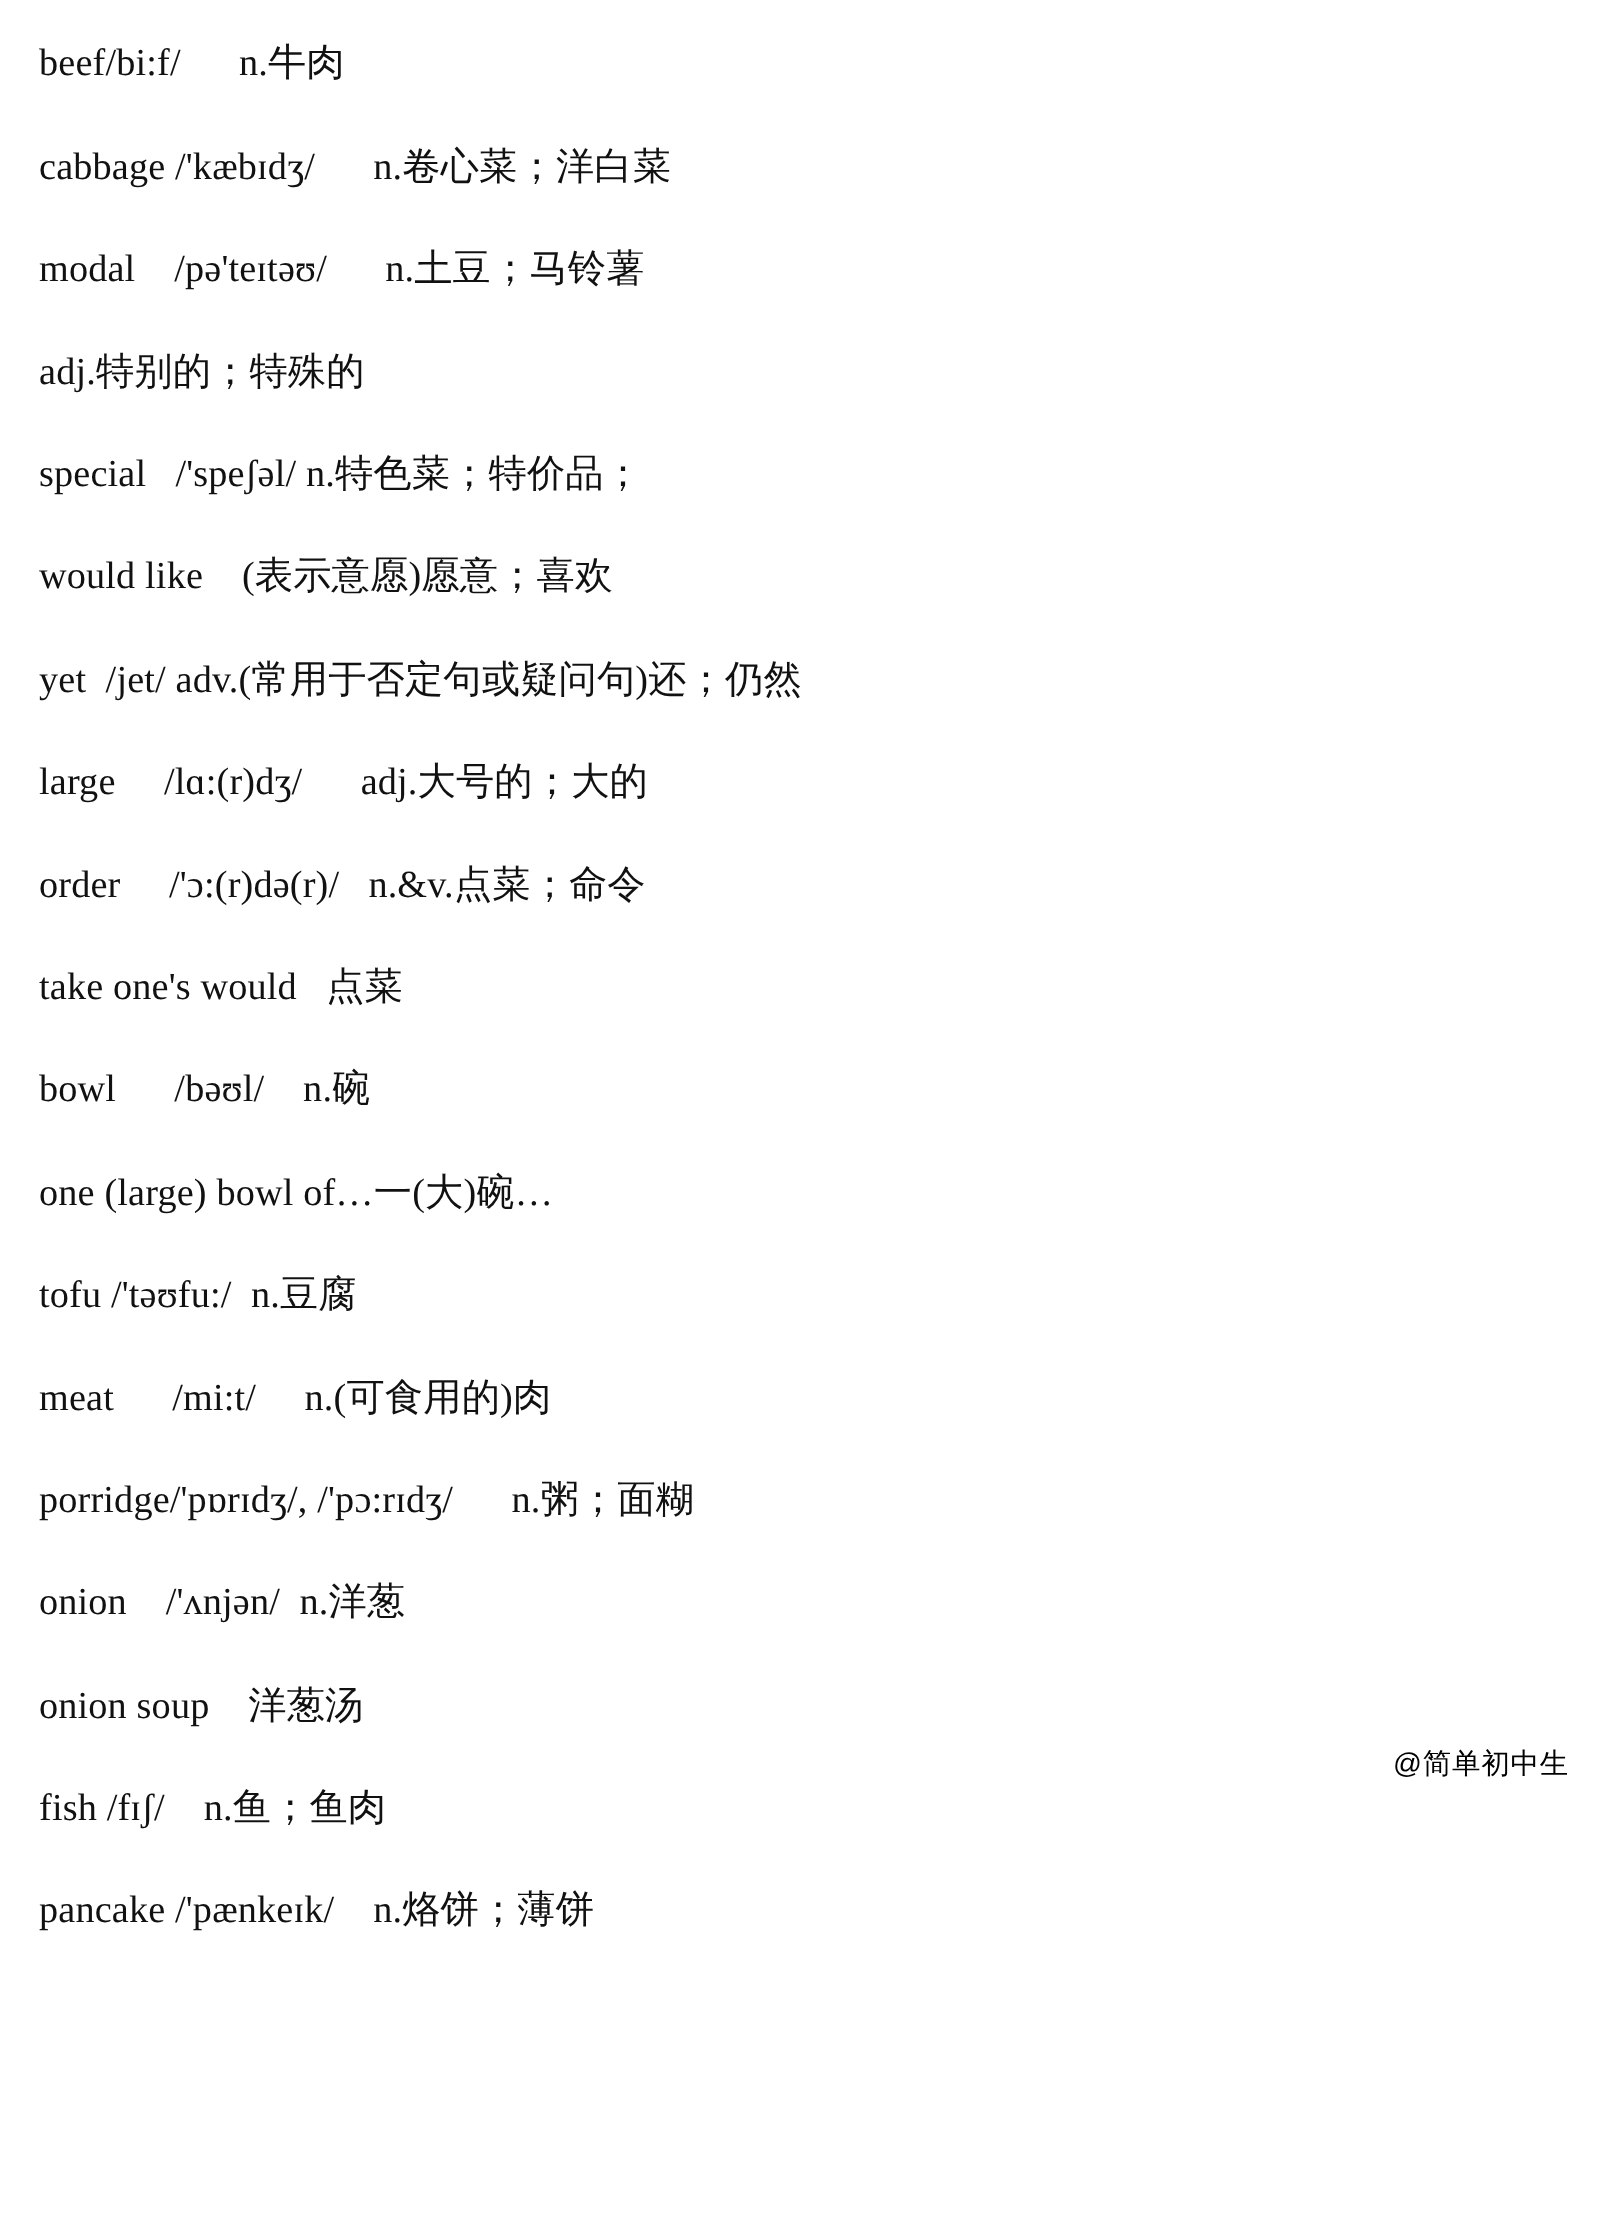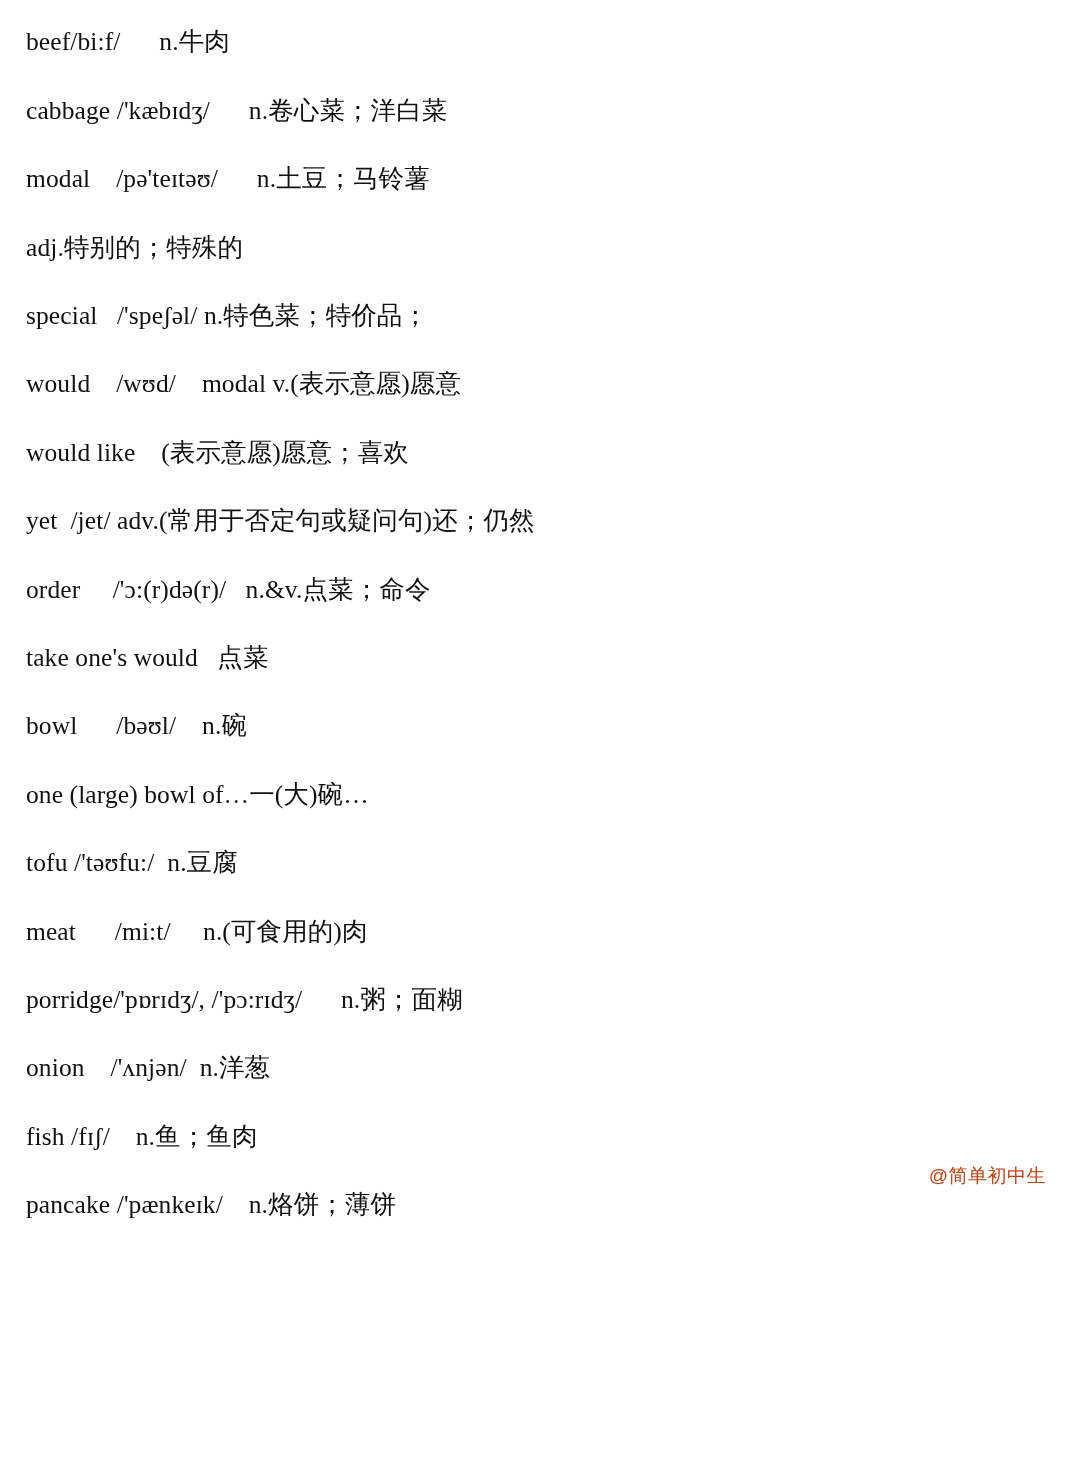--- a/index.html
+++ b/index.html
@@ -30,43 +30,44 @@
     align-items: center;
     white-space: pre;
     letter-spacing: 0.1px;
   }
   .watermark {
     position: absolute;
     right: 34px;
     top: 1163px;
     font-family: "Liberation Sans", sans-serif;
     font-size: 19px;
-    color: #c2410c;
+    color: #000000;
     letter-spacing: 0.5px;
     white-space: pre;
   }
 </style>
 </head>
 <body>
 
 <div class="page">
 
   <div class="entry">beef/bi:f/      n.牛肉</div>
   <div class="entry">cabbage /'kæbɪdʒ/      n.卷心菜；洋白菜</div>
   <div class="entry">modal    /pə'teɪtəʊ/      n.土豆；马铃薯</div>
   <div class="entry">adj.特别的；特殊的</div>
   <div class="entry">special   /'speʃəl/ n.特色菜；特价品；</div>
-  <div class="entry">would    /wʊd/    modal v.(表示意愿)愿意</div>
   <div class="entry">would like    (表示意愿)愿意；喜欢</div>
   <div class="entry">yet  /jet/ adv.(常用于否定句或疑问句)还；仍然</div>
+  <div class="entry">large     /lɑ:(r)dʒ/      adj.大号的；大的</div>
   <div class="entry">order     /'ɔ:(r)də(r)/   n.&amp;v.点菜；命令</div>
   <div class="entry">take one's would   点菜</div>
   <div class="entry">bowl      /bəʊl/    n.碗</div>
   <div class="entry">one (large) bowl of…一(大)碗…</div>
   <div class="entry">tofu /'təʊfu:/  n.豆腐</div>
   <div class="entry">meat      /mi:t/     n.(可食用的)肉</div>
   <div class="entry">porridge/'pɒrɪdʒ/, /'pɔ:rɪdʒ/      n.粥；面糊</div>
   <div class="entry">onion    /'ʌnjən/  n.洋葱</div>
+  <div class="entry">onion soup    洋葱汤</div>
   <div class="entry">fish /fɪʃ/    n.鱼；鱼肉</div>
   <div class="entry">pancake /'pænkeɪk/    n.烙饼；薄饼</div>
 
   <div class="watermark">@简单初中生</div>
 </div>
 
 </body></html>

